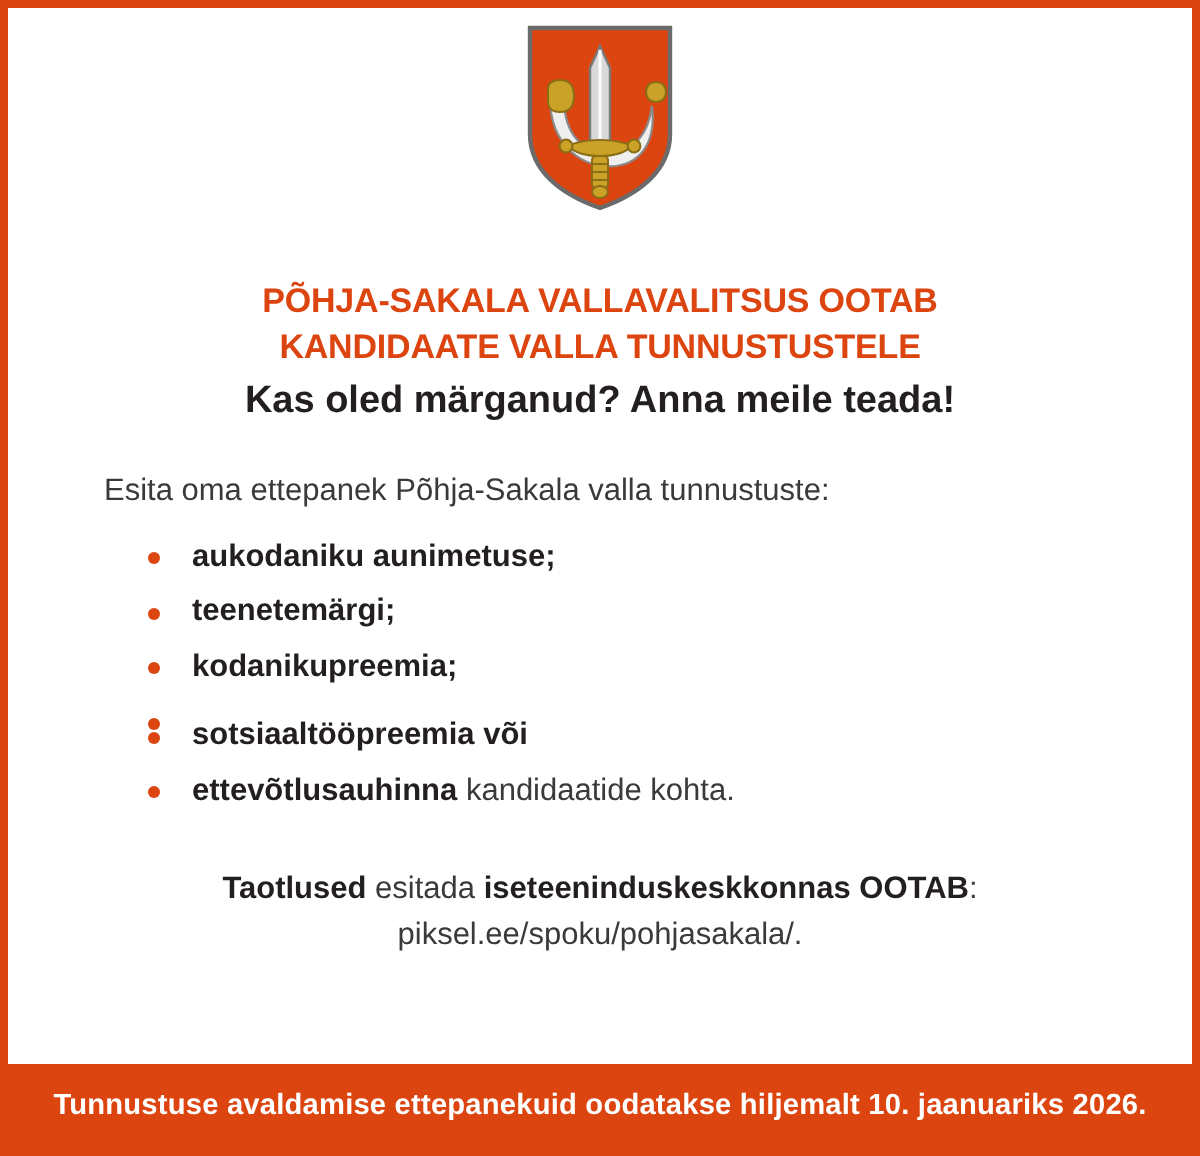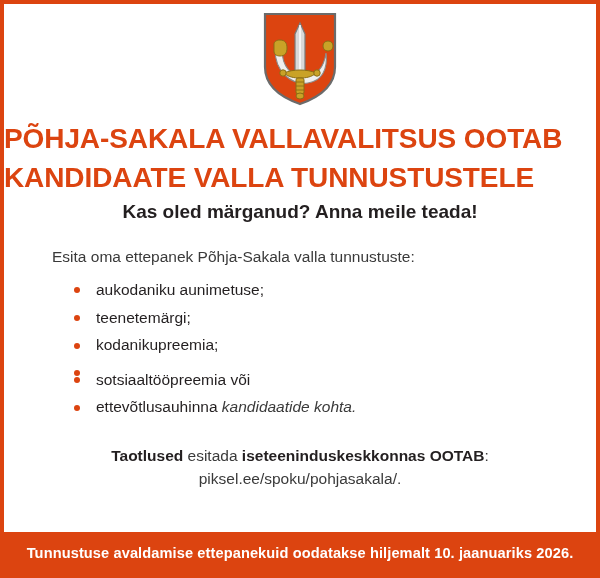--- a/index.html
+++ b/index.html
@@ -33,26 +33,26 @@
   .crest-wrap {
     margin-top: 7px;
     width: 76px;
     height: 96px;
     display: block;
   }
   .crest-wrap svg { display: block; }
 
   
   .headline {
-    margin-top: 13px;
+    margin-top: 32px;
     color: #dc4410;
     font-weight: bold;
-    font-size: 28px;
+    font-size: 17px;
     line-height: 1.38;
-    text-align: left;
+    text-align: center;
     letter-spacing: -0.1px;
     width: 100%;
   }
   .headline .hl-line { display: block; }
 
   
   .subtitle {
     margin-top: 4px;
     color: #231f20;
     font-weight: bold;
@@ -89,27 +89,26 @@
   ul.award-list li .bullet-dot {
     position: absolute;
     left: 0;
     top: 11px;
     width: 6px;
     height: 6px;
     border-radius: 50%;
     background: #dc4410;
   }
   ul.award-list li .li-strong {
-    font-weight: normal;
+    font-weight: bold;
     color: #231f20;
   }
   ul.award-list li .li-rest {
     font-weight: normal;
     color: #3a3a3a;
-    font-style: italic;
   }
 
   
   .apply {
     margin-top: 24px;
     text-align: center;
     width: 100%;
     padding: 0 40px;
     box-sizing: border-box;
   }

